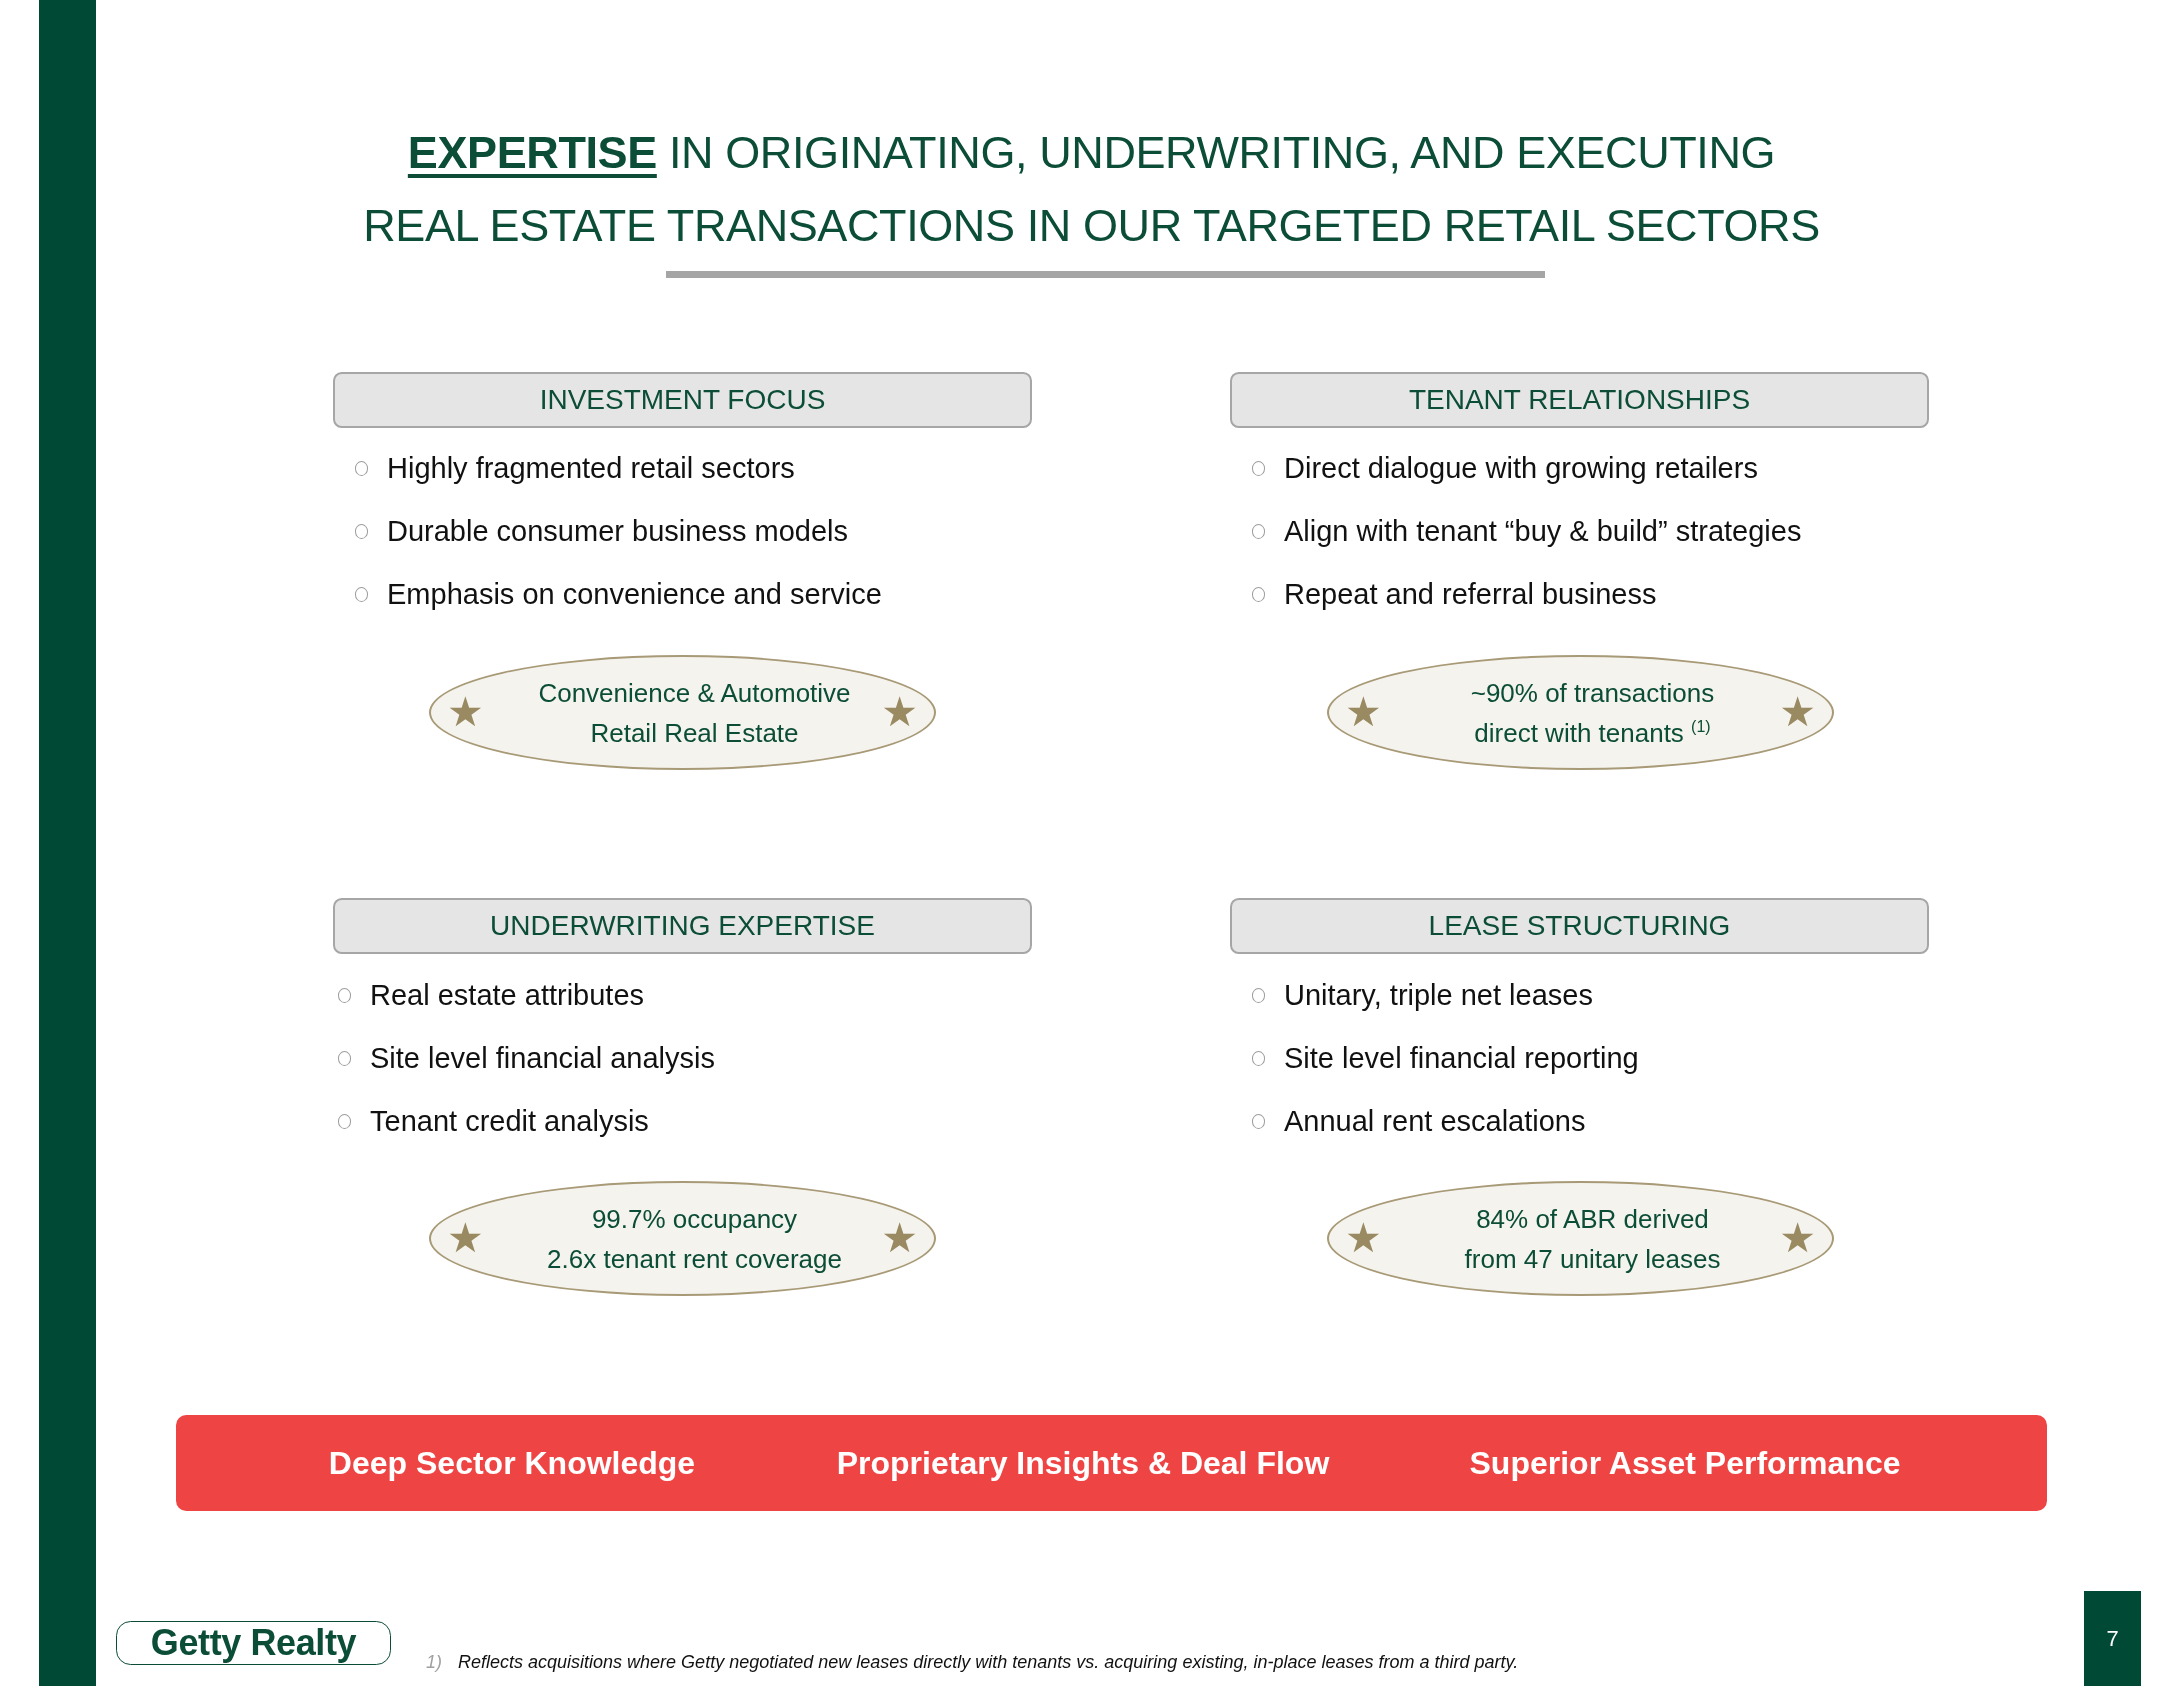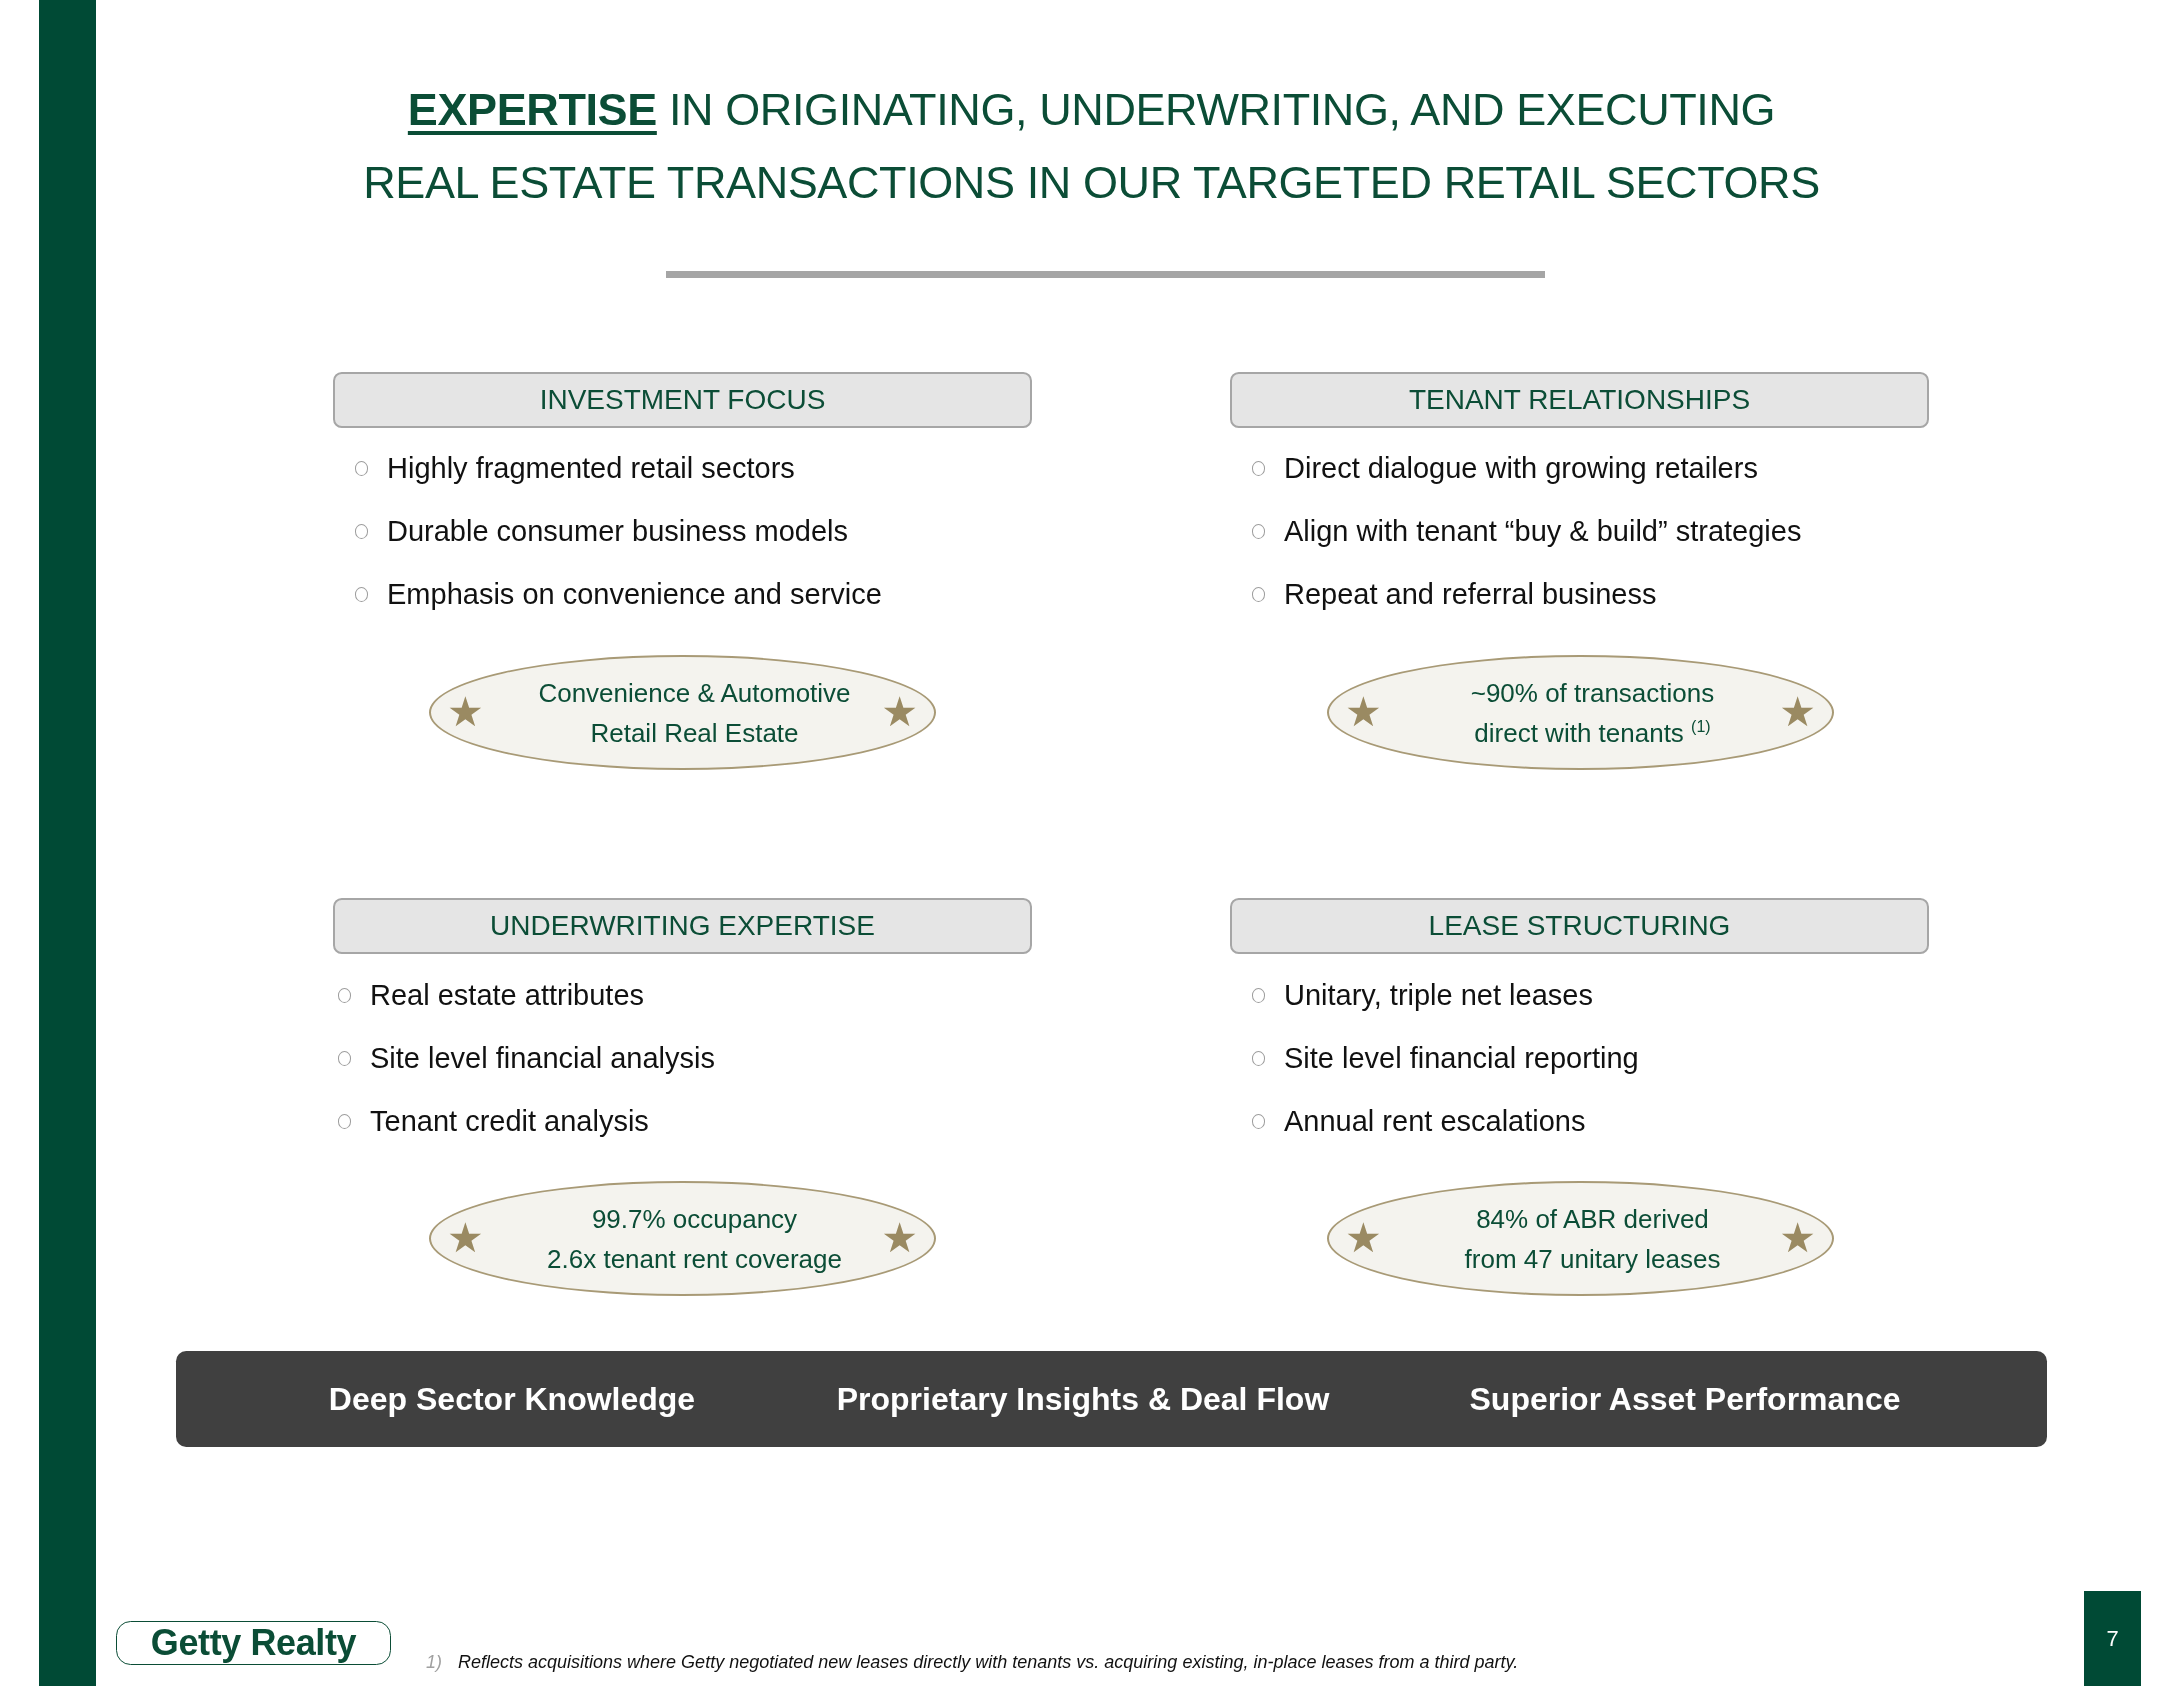--- a/index.html
+++ b/index.html
@@ -7,20 +7,21 @@
     width: 2183px; height: 1687px; position: relative; overflow: hidden;
     background: #ffffff;
     font-family: "Liberation Sans", "DejaVu Sans", sans-serif;
   }
   .left-bar { position: absolute; left: 39px; top: 0; width: 57px; height: 1687px; background: #004a35; }
 
   .title {
     position: absolute; left: 0; width: 2183px; text-align: center;
     color: #0b4d36; font-size: 45px; letter-spacing: -0.4px;
     font-family: "Liberation Sans", "DejaVu Sans", sans-serif;
+    margin-top: 43px;
   }
   .title.l1 { top: 84px; }
   .title.l2 { top: 157px; }
   .title .em { font-weight: bold; text-decoration: underline; text-decoration-thickness: 3.6px; text-underline-offset: 5.8px; }
 
   .divider { position: absolute; left: 666px; top: 271px; width: 879px; height: 7.3px; background: #a5a5a5; }
 
   .hdr-box {
     position: absolute; width: 699px; height: 56px; box-sizing: border-box;
     border: 2.2px solid #a6a6a6; border-radius: 8.7px; background: #e5e5e5;
@@ -42,22 +43,22 @@
     border: 2.2px solid #a89a76; border-radius: 50%; background: #f4f3ee;
     display: flex; align-items: center; justify-content: center;
   }
   .oval .star { position: absolute; top: 50%; transform: translateY(-52%); color: #9a8a62; font-size: 41px; line-height: 1; }
   .oval .star.left { left: 16px; }
   .oval .star.right { right: 16px; }
   .oval .txt { text-align: center; color: #0b4d36; font-size: 26px; line-height: 40px; margin-left: 24px; }
   .oval sup { font-size: 16px; vertical-align: 10.2px; line-height: 0; }
 
   .banner {
-    position: absolute; left: 176px; top: 1351px; width: 1871px; height: 96px;
-    background: #404040; border-radius: 10.2px; text-decoration: underline;
+    position: absolute; left: 176px; top: 1415px; width: 1871px; height: 96px;
+    background: #ef4444; border-radius: 10.2px; text-decoration: underline;
   }
   .banner .item {
     position: absolute; top: 0; height: 96px; display: flex; align-items: center;
     transform: translateX(-50%); white-space: nowrap;
     color: #ffffff; font-weight: bold; font-size: 32px;
   }
 
   .logo {
     position: absolute; left: 116px; top: 1621px; width: 275px; height: 44px; box-sizing: border-box;
     border: 1.5px solid #0b4d36; border-radius: 14.6px; background: #fff;

